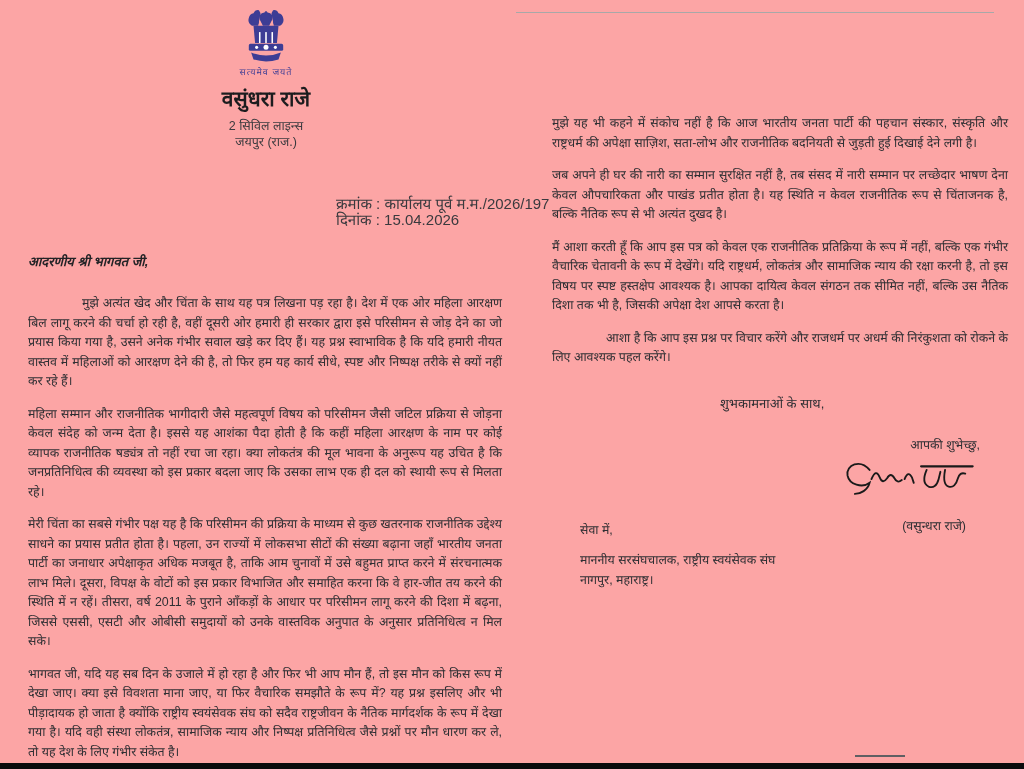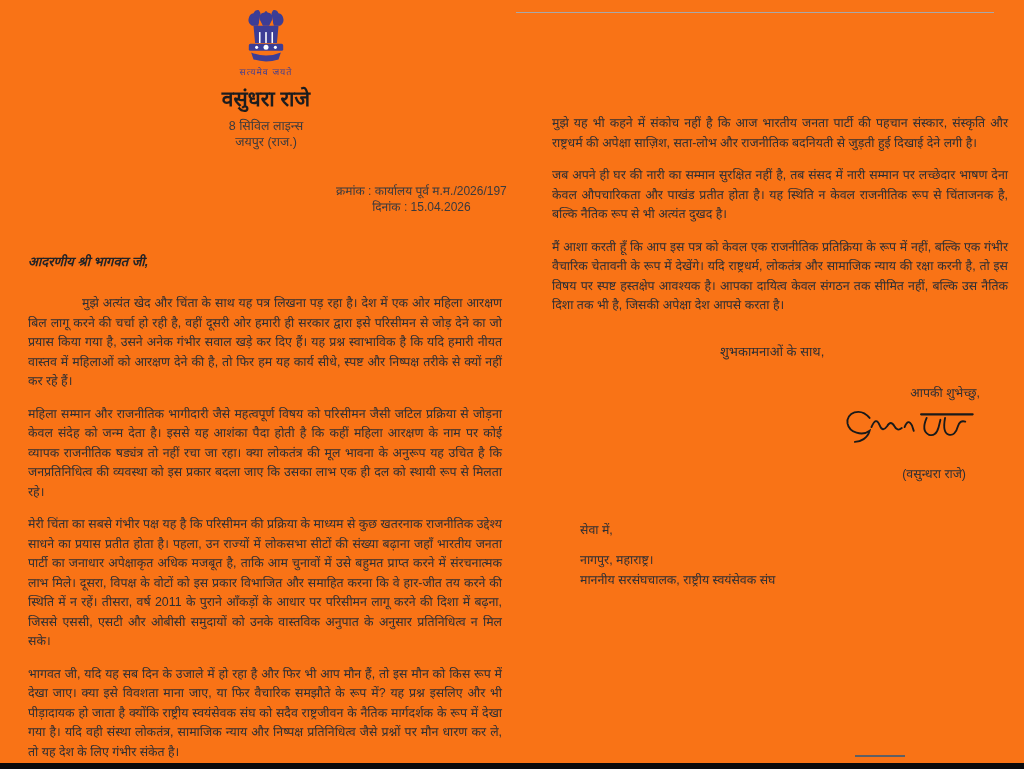--- a/index.html
+++ b/index.html
@@ -1,26 +1,26 @@
 <!DOCTYPE html>
 <html><head>
 <meta charset="utf-8">
 <style>
   html,body{margin:0;padding:0;background:#ffffff;}
   .canvas{
-    position:relative;width:1024px;height:769px;background:#f97316;overflow:hidden;
+    position:relative;width:1024px;height:769px;background:#fca5a5;overflow:hidden;
     font-family:"Liberation Sans","DejaVu Sans",sans-serif;color:#2f2f33;
   }
   
   .letterhead{position:absolute;left:190px;top:8px;width:152px;text-align:center;}
   .emblem{display:block;margin:0 auto;}
   .motto{font-size:9px;color:#3d3d95;letter-spacing:1px;margin-top:1px;}
   .sender-name{font-size:21px;font-weight:bold;color:#1c1c1e;margin-top:6px;}
   .sender-address{font-size:12.5px;color:#3a3a3e;line-height:16px;margin-top:6px;}
-  .ref-block{position:absolute;left:336px;top:184px;font-size:12px;color:#3a3a3e;line-height:15.5px;white-space:nowrap;text-align:center;}
+  .ref-block{position:absolute;left:336px;top:196px;font-size:15px;color:#3a3a3e;line-height:15.5px;white-space:nowrap;}
   .left-col{position:absolute;left:28px;top:236px;width:474px;}
   .salutation{font-size:13px;font-weight:bold;font-style:italic;color:#232326;margin:16px 0 24px 0;}
   .para{font-size:12.4px;line-height:19.5px;text-align:justify;margin:10px 0 13px 0;color:#2f2f33;}
   .para.indent{text-indent:54px;}
   
   .top-rule{position:absolute;left:516px;top:12px;width:478px;height:1px;background:#a8a8a8;}
   .right-col{position:absolute;left:552px;top:104px;width:456px;}
   .closing-regards{font-size:13px;color:#2f2f33;margin:26px 0 0 168px;}
   .sign-block{margin-top:24px;text-align:right;padding-right:28px;}
   .well-wisher{font-size:12.4px;color:#2f2f33;}
@@ -53,21 +53,21 @@
         <rect x="10" y="45" width="44" height="9" rx="2"></rect>
         <circle cx="32" cy="49.5" r="3.2" fill="#ffffff"></circle>
         <circle cx="20" cy="49.5" r="2" fill="#ffffff"></circle>
         <circle cx="44" cy="49.5" r="2" fill="#ffffff"></circle>
         <path d="M13 56 q19 8 38 0 l-3 9 q-16 5 -32 0 z"></path>
       </g>
     </svg>
     <div class="motto">सत्यमेव जयते</div>
     <div class="sender-name">वसुंधरा राजे</div>
     <div class="sender-address">
-      <div>8 सिविल लाइन्स</div>
+      <div>2 सिविल लाइन्स</div>
       <div>जयपुर (राज.)</div>
     </div>
   </div>
 
   <div class="ref-block">
     <div>क्रमांक : कार्यालय पूर्व म.म./2026/197</div>
     <div>दिनांक : 15.04.2026</div>
   </div>
 
   <div class="left-col">
@@ -77,20 +77,21 @@
     <p class="para">मेरी चिंता का सबसे गंभीर पक्ष यह है कि परिसीमन की प्रक्रिया के माध्यम से कुछ खतरनाक राजनीतिक उद्देश्य साधने का प्रयास प्रतीत होता है। पहला, उन राज्यों में लोकसभा सीटों की संख्या बढ़ाना जहाँ भारतीय जनता पार्टी का जनाधार अपेक्षाकृत अधिक मजबूत है, ताकि आम चुनावों में उसे बहुमत प्राप्त करने में संरचनात्मक लाभ मिले। दूसरा, विपक्ष के वोटों को इस प्रकार विभाजित और समाहित करना कि वे हार-जीत तय करने की स्थिति में न रहें। तीसरा, वर्ष 2011 के पुराने आँकड़ों के आधार पर परिसीमन लागू करने की दिशा में बढ़ना, जिससे एससी, एसटी और ओबीसी समुदायों को उनके वास्तविक अनुपात के अनुसार प्रतिनिधित्व न मिल सके।</p>
     <p class="para">भागवत जी, यदि यह सब दिन के उजाले में हो रहा है और फिर भी आप मौन हैं, तो इस मौन को किस रूप में देखा जाए। क्या इसे विवशता माना जाए, या फिर वैचारिक समझौते के रूप में? यह प्रश्न इसलिए और भी पीड़ादायक हो जाता है क्योंकि राष्ट्रीय स्वयंसेवक संघ को सदैव राष्ट्रजीवन के नैतिक मार्गदर्शक के रूप में देखा गया है। यदि वही संस्था लोकतंत्र, सामाजिक न्याय और निष्पक्ष प्रतिनिधित्व जैसे प्रश्नों पर मौन धारण कर ले, तो यह देश के लिए गंभीर संकेत है।</p>
   </div>
 
   <div class="top-rule"></div>
 
   <div class="right-col">
     <p class="para">मुझे यह भी कहने में संकोच नहीं है कि आज भारतीय जनता पार्टी की पहचान संस्कार, संस्कृति और राष्ट्रधर्म की अपेक्षा साज़िश, सता-लोभ और राजनीतिक बदनियती से जुड़ती हुई दिखाई देने लगी है।</p>
     <p class="para">जब अपने ही घर की नारी का सम्मान सुरक्षित नहीं है, तब संसद में नारी सम्मान पर लच्छेदार भाषण देना केवल औपचारिकता और पाखंड प्रतीत होता है। यह स्थिति न केवल राजनीतिक रूप से चिंताजनक है, बल्कि नैतिक रूप से भी अत्यंत दुखद है।</p>
     <p class="para">मैं आशा करती हूँ कि आप इस पत्र को केवल एक राजनीतिक प्रतिक्रिया के रूप में नहीं, बल्कि एक गंभीर वैचारिक चेतावनी के रूप में देखेंगे। यदि राष्ट्रधर्म, लोकतंत्र और सामाजिक न्याय की रक्षा करनी है, तो इस विषय पर स्पष्ट हस्तक्षेप आवश्यक है। आपका दायित्व केवल संगठन तक सीमित नहीं, बल्कि उस नैतिक दिशा तक भी है, जिसकी अपेक्षा देश आपसे करता है।</p>
+    <p class="para indent">आशा है कि आप इस प्रश्न पर विचार करेंगे और राजधर्म पर अधर्म की निरंकुशता को रोकने के लिए आवश्यक पहल करेंगे।</p>
 
     <div class="closing-regards">शुभकामनाओं के साथ,</div>
 
     <div class="sign-block">
       <div class="well-wisher">आपकी शुभेच्छु,</div>
       <svg class="signature-svg" viewBox="0 0 150 52" width="138" height="48" aria-hidden="true">
         <g fill="none" stroke="#1a1a1a" stroke-width="2" stroke-linecap="round">
           <path d="M30 14 C20 2 4 8 6 20 c2 10 16 14 24 8 c-2 8 -10 12 -16 12"></path>
           <path d="M32 24 q5 -12 9 -2 q3 8 8 1 q4 -7 8 0 q3 6 8 2"></path>
           <path d="M68 24 q4 -10 8 -2 l2 6"></path>
@@ -98,20 +99,20 @@
           <path d="M92 14 q-6 14 2 18 q8 3 11 -8 l2 -8"></path>
           <path d="M112 14 q-3 16 4 18 q7 2 10 -9 q2 -7 8 -5"></path>
         </g>
       </svg>
       <div class="signer-name">(वसुन्धरा राजे)</div>
     </div>
   </div>
 
   <div class="recipient">
     <div class="head">सेवा में,</div>
+    <div>माननीय सरसंघचालक, राष्ट्रीय स्वयंसेवक संघ</div>
     <div>नागपुर, महाराष्ट्र।</div>
-    <div>माननीय सरसंघचालक, राष्ट्रीय स्वयंसेवक संघ</div>
   </div>
 
   <div class="short-line"></div>
   <div class="bottom-bar"></div>
 
 </div>
 
 </body></html>

